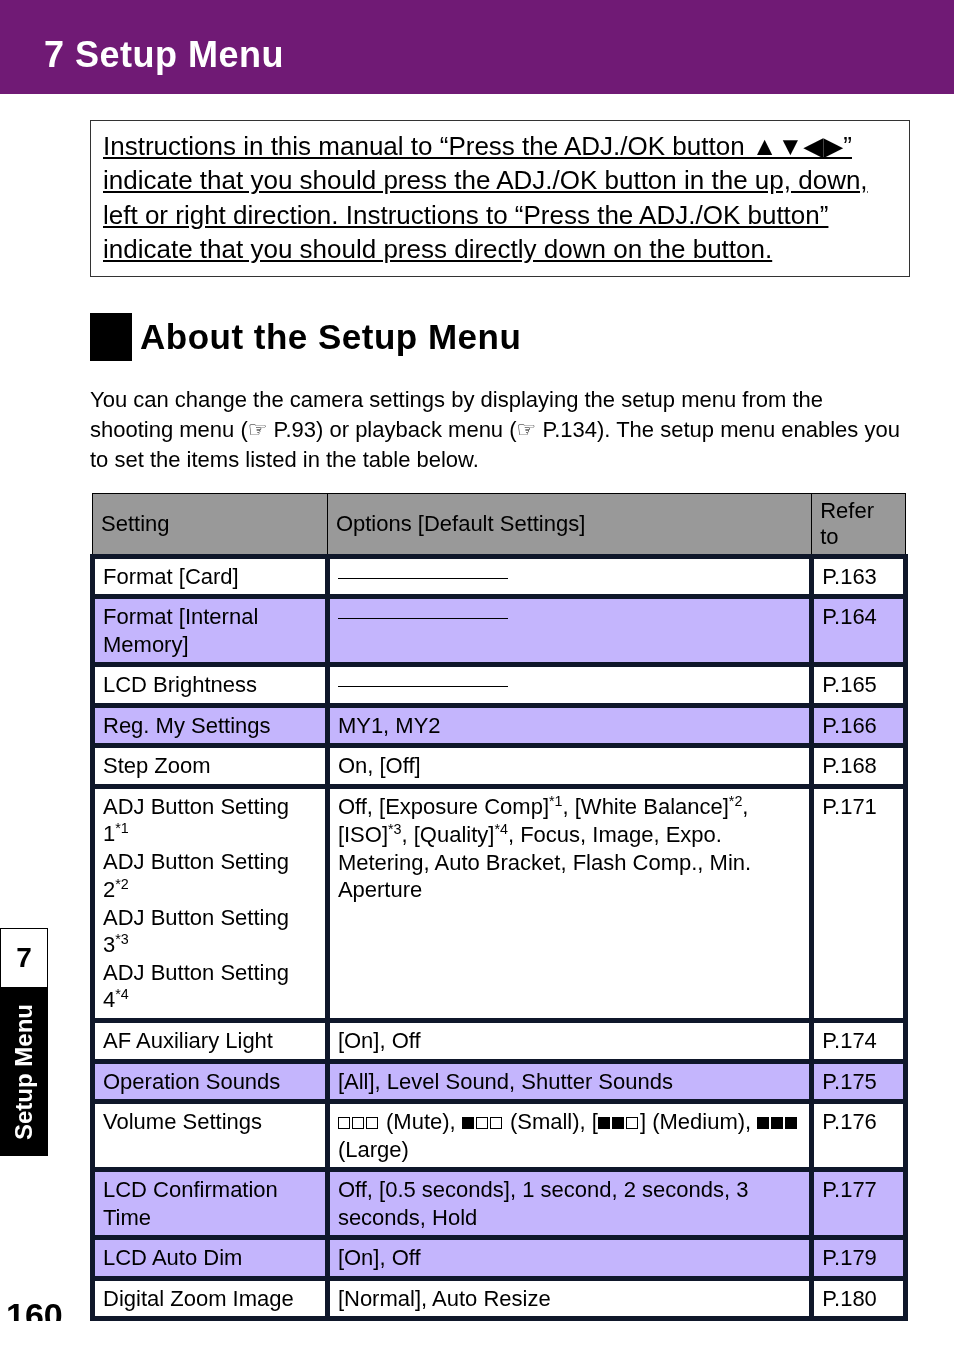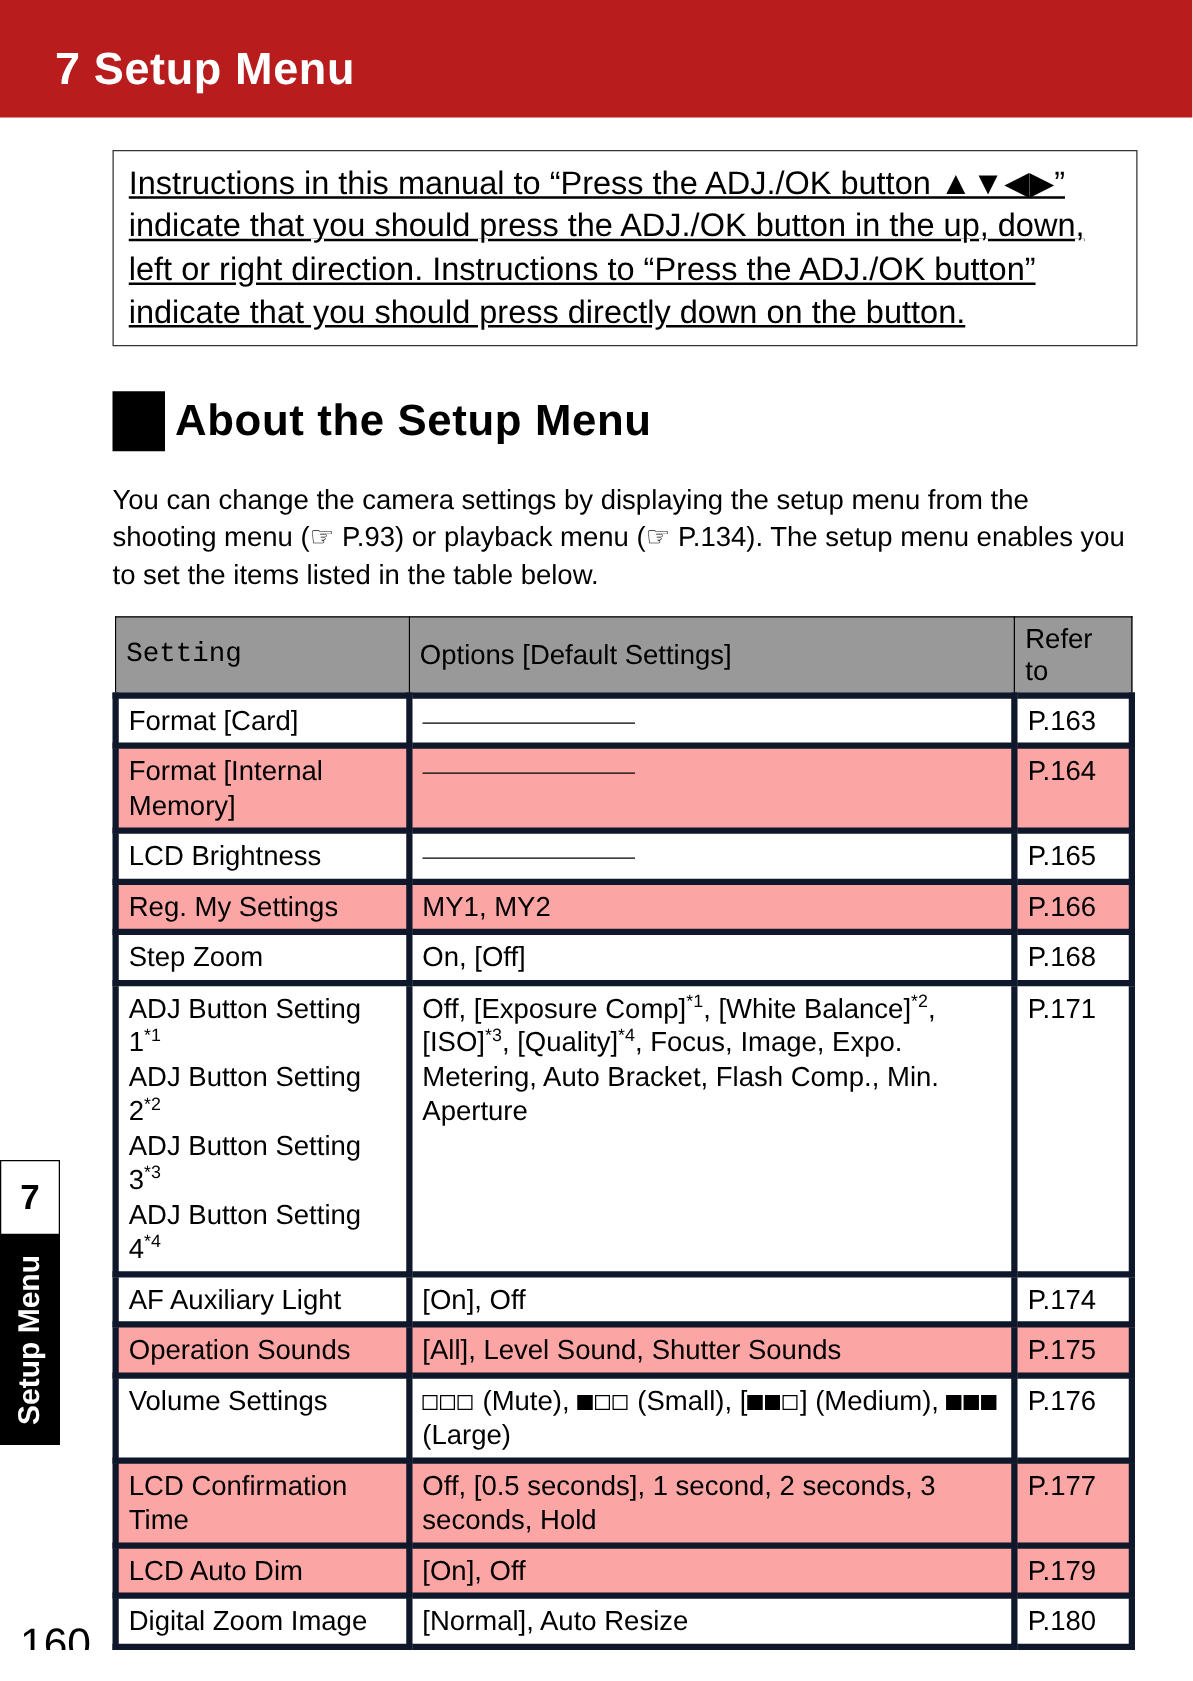--- a/index.html
+++ b/index.html
@@ -1,45 +1,45 @@
 <!DOCTYPE html>
 <html><head>
 <meta charset="utf-8">
 <style>
   * { box-sizing: border-box; margin: 0; padding: 0; }
   html, body { width: 954px; background: #fff; font-family: Arial, Helvetica, sans-serif; color: #000; }
   .page { position: relative; width: 954px; padding: 0; }
-  .top-bar { background: #b91c1c; color: #fff; padding: 34px 0 18px 44px; }
+  .top-bar { background: #701a75; color: #fff; padding: 34px 0 18px 44px; }
   .top-bar h1 { font-size: 36px; font-weight: 900; font-family: Arial, Helvetica, sans-serif; letter-spacing: 0.5px; }
 
   .intro-box { margin: 26px 44px 0 90px; border: 1.2px solid #333; padding: 8px 12px 10px 12px; }
   .intro-box p { font-size: 26px; line-height: 1.32; text-decoration: underline; }
 
   .sect-title-wrap { margin: 36px 0 0 90px; display: flex; align-items: stretch; }
   .sect-block { width: 42px; background: #000; margin-right: 8px; }
   .sect-title { font-size: 35px; font-weight: 900; padding: 4px 0 4px 0; letter-spacing: 0.5px;}
 
   .body-para { margin: 24px 44px 0 90px; font-size: 22px; line-height: 1.36; }
 
   table.settings { border-collapse: collapse; width: 818px; margin: 18px 0 0 90px; font-size: 22px; }
   table.settings th { background: #999; color:#000; font-weight: 400; text-align: left; padding: 4px 8px; border: 1px solid #000; }
   table.settings td { border: 5px solid #0f172a; padding: 4px 8px; vertical-align: top; line-height: 1.25; }
-  table.settings tr.shade td { background: #fca5a5; }
-  .col-setting { width: 236px; font-family: Liberation Mono, monospace; }
+  table.settings tr.shade td { background: #c4b5fd; }
+  .col-setting { width: 236px; }
   .col-options { width: 488px; }
   .col-ref { width: 94px; }
   .dash-line { display: inline-block; width: 170px; border-bottom: 1.2px solid #000; vertical-align: middle; }
   sup { font-size: 0.65em; vertical-align: super; }
   .sq { display:inline-block; width:12px; height:12px; border:1.5px solid #000; margin-right:2px; }
   .sq.f { background:#000; }
   .side-tab { position:absolute; top: 928px; left:0; width: 48px;}
   .side-tab .seven-box { width:48px; height:60px; border:1.5px solid #000; display:flex; align-items:center; justify-content:center; font-size:28px; font-weight:700; background:#fff; }
   .side-tab .vtext-box { width:48px; background:#000; color:#fff; display:flex; align-items:center; justify-content:center; padding:10px 0; }
   .side-tab .vtext { writing-mode: vertical-rl; text-orientation: sideways; transform: rotate(180deg); font-size:24px; font-weight:700; white-space:nowrap; padding:6px 0;}
-  .page-num { position:absolute; left:6px; top:1296px; font-size:34px; font-weight:400;margin-left:10px; }
+  .page-num { position:absolute; left:6px; top:1296px; font-size:34px; font-weight:700; }
 </style>
 </head>
 <body>
 <div class="page">
 
 <div class="top-bar">
   <h1>7  Setup Menu</h1>
 </div>
 
 <div class="intro-box">

